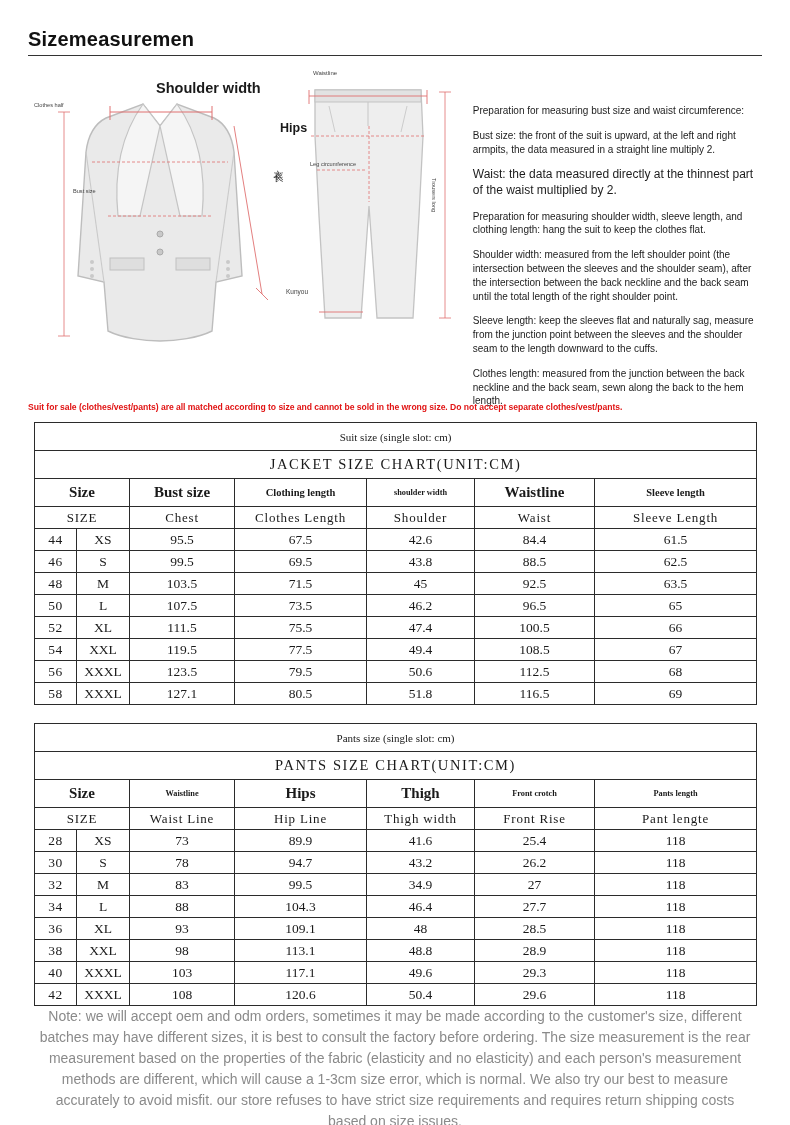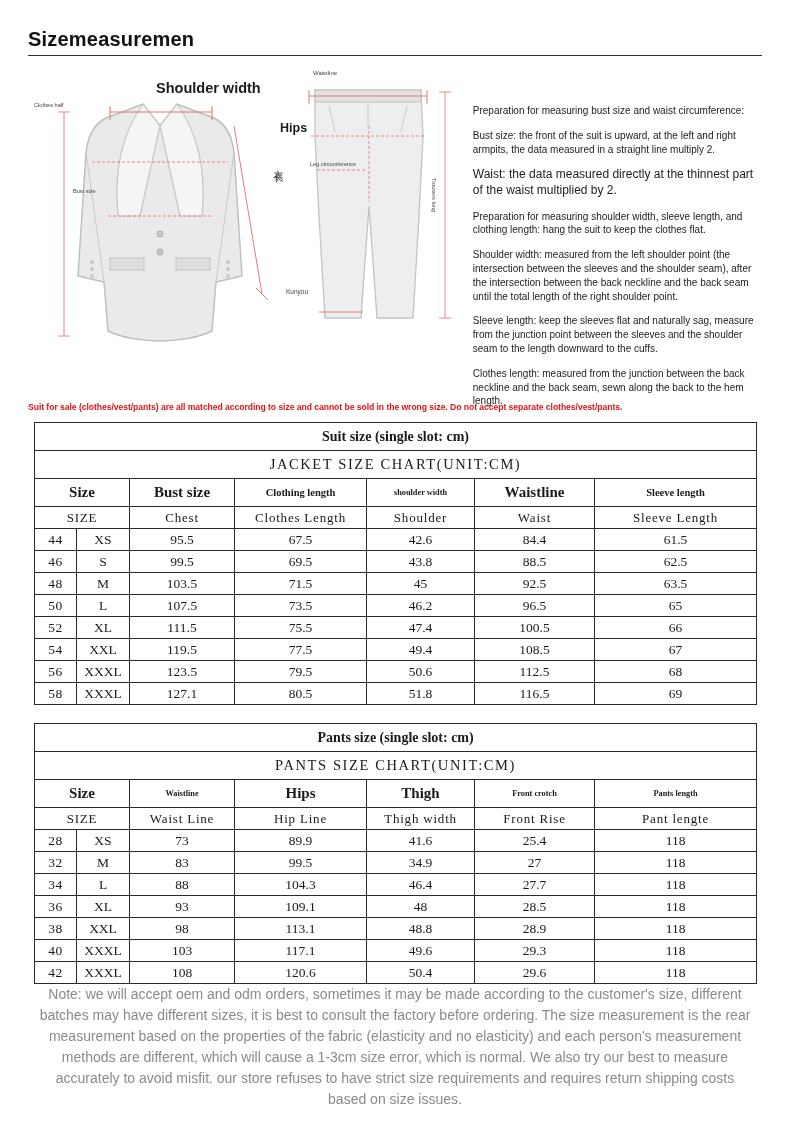--- a/index.html
+++ b/index.html
@@ -69,22 +69,22 @@
   }
   table.chart td, table.chart th {
     border: 1px solid #2b2b2b;
     text-align: center;
     vertical-align: middle;
     padding: 2px 1px;
     font-family: "Liberation Serif", serif;
   }
   .cap1 {
     font-family: "Liberation Sans", sans-serif;
-    font-weight: bold;
-    font-size: 14px;
+    font-weight: normal;
+    font-size: 11px;
     height: 28px;
   }
   .cap2 {
     font-family: "Liberation Serif", serif;
     font-size: 14.5px;
     letter-spacing: 1.6px;
     height: 28px;
   }
   .hdr-big { font-family:"Liberation Sans", sans-serif; font-weight:bold; font-size:15px; }
   .hdr-mid { font-family:"Liberation Sans", sans-serif; font-weight:bold; font-size:10.5px; }
@@ -341,20 +341,29 @@
       <tr class="data">
           <td class="sizenum">28</td>
           <td>XS</td>
           <td>73</td>
           <td>89.9</td>
           <td>41.6</td>
           <td>25.4</td>
           <td>118</td>
         </tr>
       <tr class="data">
+          <td class="sizenum">30</td>
+          <td>S</td>
+          <td>78</td>
+          <td>94.7</td>
+          <td>43.2</td>
+          <td>26.2</td>
+          <td>118</td>
+        </tr>
+      <tr class="data">
           <td class="sizenum">32</td>
           <td>M</td>
           <td>83</td>
           <td>99.5</td>
           <td>34.9</td>
           <td>27</td>
           <td>118</td>
         </tr>
       <tr class="data">
           <td class="sizenum">34</td>

